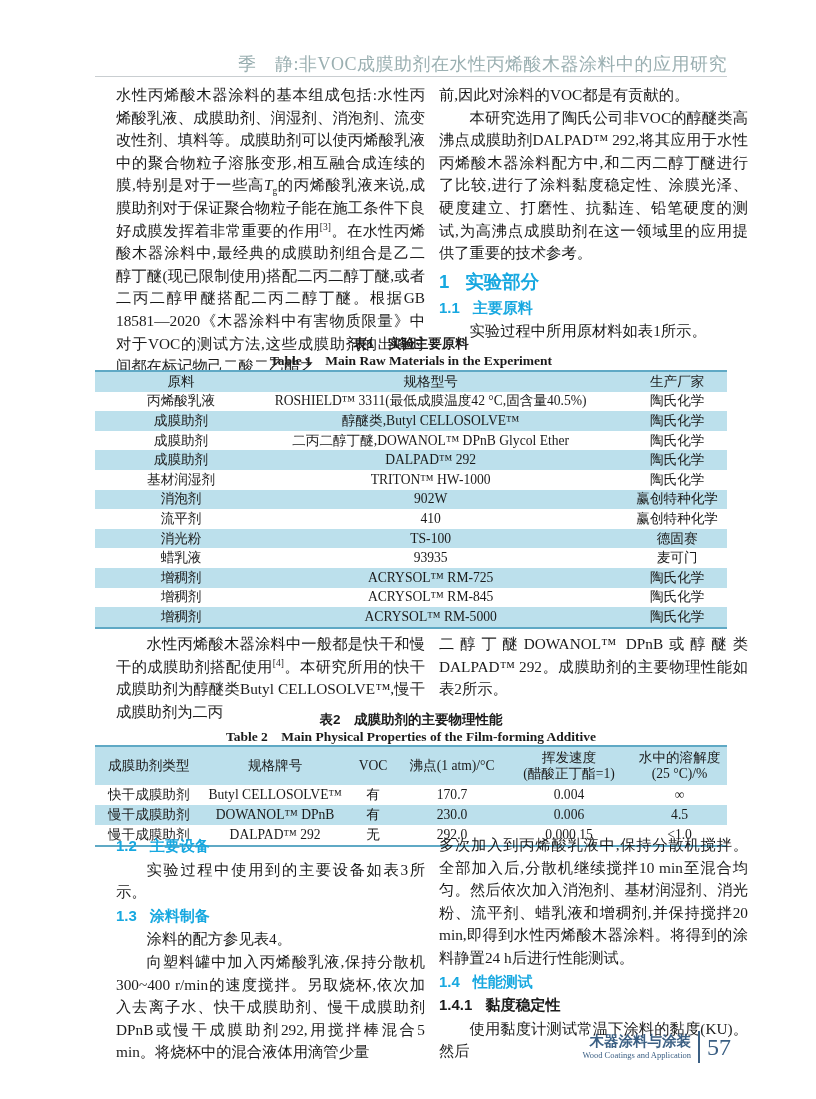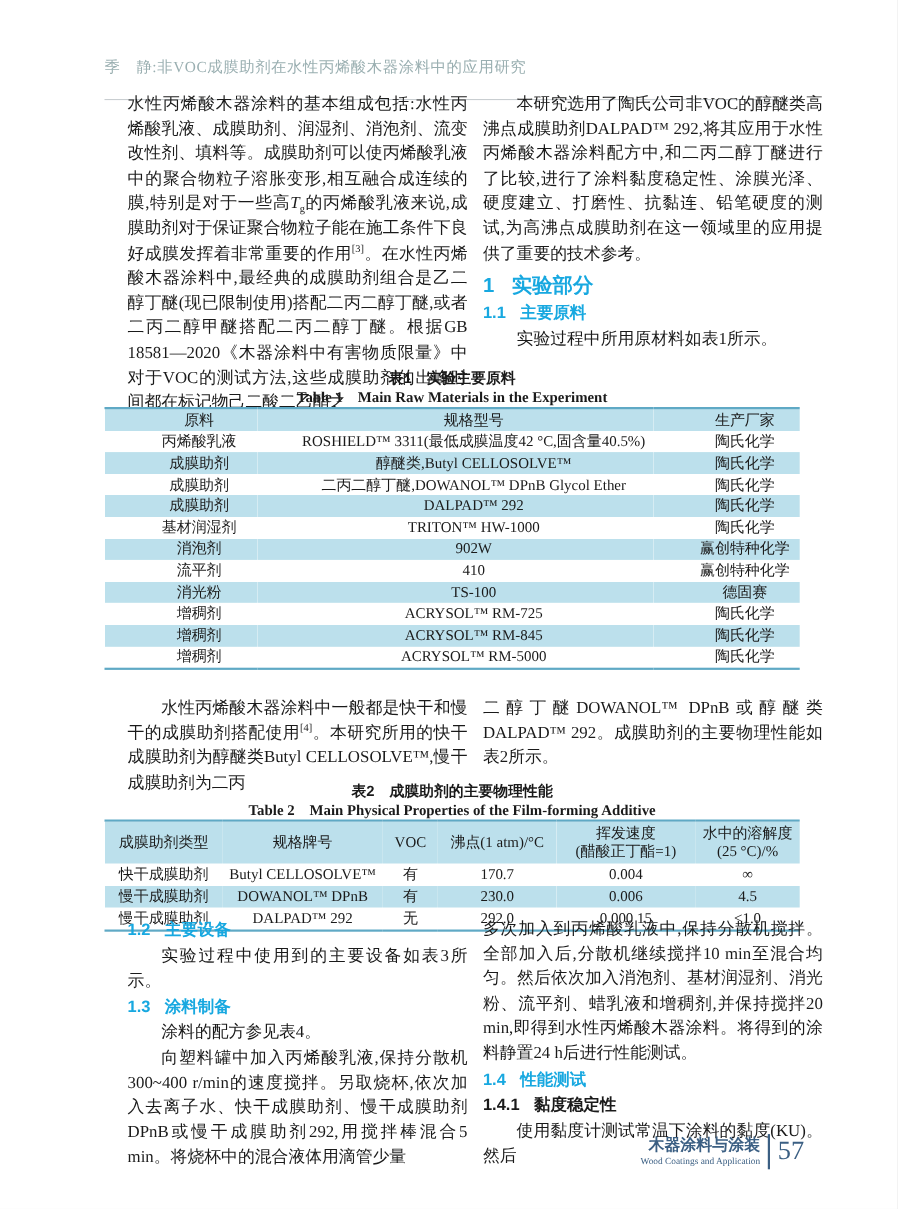--- a/index.html
+++ b/index.html
@@ -12,22 +12,22 @@
     --body_text:#1a1a1a;
   }
   html,body{margin:0;padding:0;background:#e8e8e8;}
   .page{
     position:relative;width:816px;height:1099px;margin:0 auto;background:#ffffff;
     font-family:"Liberation Serif","DejaVu Serif",serif;color:var(--body_text);
     overflow:hidden;
   }
   .abs{position:absolute;left:95px;width:632px;}
   
-  .runhead{top:52px;font-size:14px;color:var(--runhead_text);
-    padding-bottom:20px;border-bottom:1px solid var(--rule_gray);
+  .runhead{top:52px;text-align:right;font-size:18px;color:var(--runhead_text);
+    padding-bottom:0;border-bottom:1px solid var(--rule_gray);
     font-family:"Liberation Serif",serif;letter-spacing:.5px;}
   
   .twocol{display:flex;gap:14px;margin-left:21px;}
   .col{width:309px;}
   p{margin:0;font-size:15.3px;line-height:22.6px;text-align:justify;}
   .ind{text-indent:2em;}
   sup.ref{font-size:9.5px;vertical-align:super;line-height:0;}
   .it{font-style:italic;font-family:"Liberation Serif",serif;}
   sub.sm{font-size:9.5px;vertical-align:sub;line-height:0;}
   
@@ -73,20 +73,21 @@
 
   <div class="abs runhead">
     <span>季　静:非VOC成膜助剂在水性丙烯酸木器涂料中的应用研究</span>
   </div>
 
   <div class="abs twocol" style="top:84px">
     <div class="col">
       <p><span>水性丙烯酸木器涂料的基本组成包括:水性丙烯酸乳液、成膜助剂、润湿剂、消泡剂、流变改性剂、填料等。成膜助剂可以使丙烯酸乳液中的聚合物粒子溶胀变形,相互融合成连续的膜,特别是对于一些高</span><span class="it">T</span><sub class="sm">g</sub><span>的丙烯酸乳液来说,成膜助剂对于保证聚合物粒子能在施工条件下良好成膜发挥着非常重要的作用</span><sup class="ref">[3]</sup><span>。在水性丙烯酸木器涂料中,最经典的成膜助剂组合是乙二醇丁醚(现已限制使用)搭配二丙二醇丁醚,或者二丙二醇甲醚搭配二丙二醇丁醚。根据GB 18581—2020《木器涂料中有害物质限量》中对于VOC的测试方法,这些成膜助剂的出峰时间都在标记物己二酸二乙酯之</span></p>
     </div>
     <div class="col">
+      <p>前,因此对涂料的VOC都是有贡献的。</p>
       <p class="ind">本研究选用了陶氏公司非VOC的醇醚类高沸点成膜助剂DALPAD™ 292,将其应用于水性丙烯酸木器涂料配方中,和二丙二醇丁醚进行了比较,进行了涂料黏度稳定性、涂膜光泽、硬度建立、打磨性、抗黏连、铅笔硬度的测试,为高沸点成膜助剂在这一领域里的应用提供了重要的技术参考。</p>
       <div class="h1"><span class="num">1</span><span>实验部分</span></div>
       <div class="h2"><span class="num">1.1</span><span>主要原料</span></div>
       <p class="ind">实验过程中所用原材料如表1所示。</p>
     </div>
   </div>
 
   <div class="abs tcap" style="top:336px">
     <div class="tcap-cn">表1　实验主要原料</div>
     <div class="tcap-en">Table 1　Main Raw Materials in the Experiment</div>
@@ -138,20 +139,25 @@
         </tr>
       <tr>
           <td>流平剂</td>
           <td>410</td>
           <td>赢创特种化学</td>
         </tr>
       <tr>
           <td>消光粉</td>
           <td>TS-100</td>
           <td>德固赛</td>
+        </tr>
+      <tr>
+          <td>蜡乳液</td>
+          <td>93935</td>
+          <td>麦可门</td>
         </tr>
       <tr>
           <td>增稠剂</td>
           <td>ACRYSOL™ RM-725</td>
           <td>陶氏化学</td>
         </tr>
       <tr>
           <td>增稠剂</td>
           <td>ACRYSOL™ RM-845</td>
           <td>陶氏化学</td>

